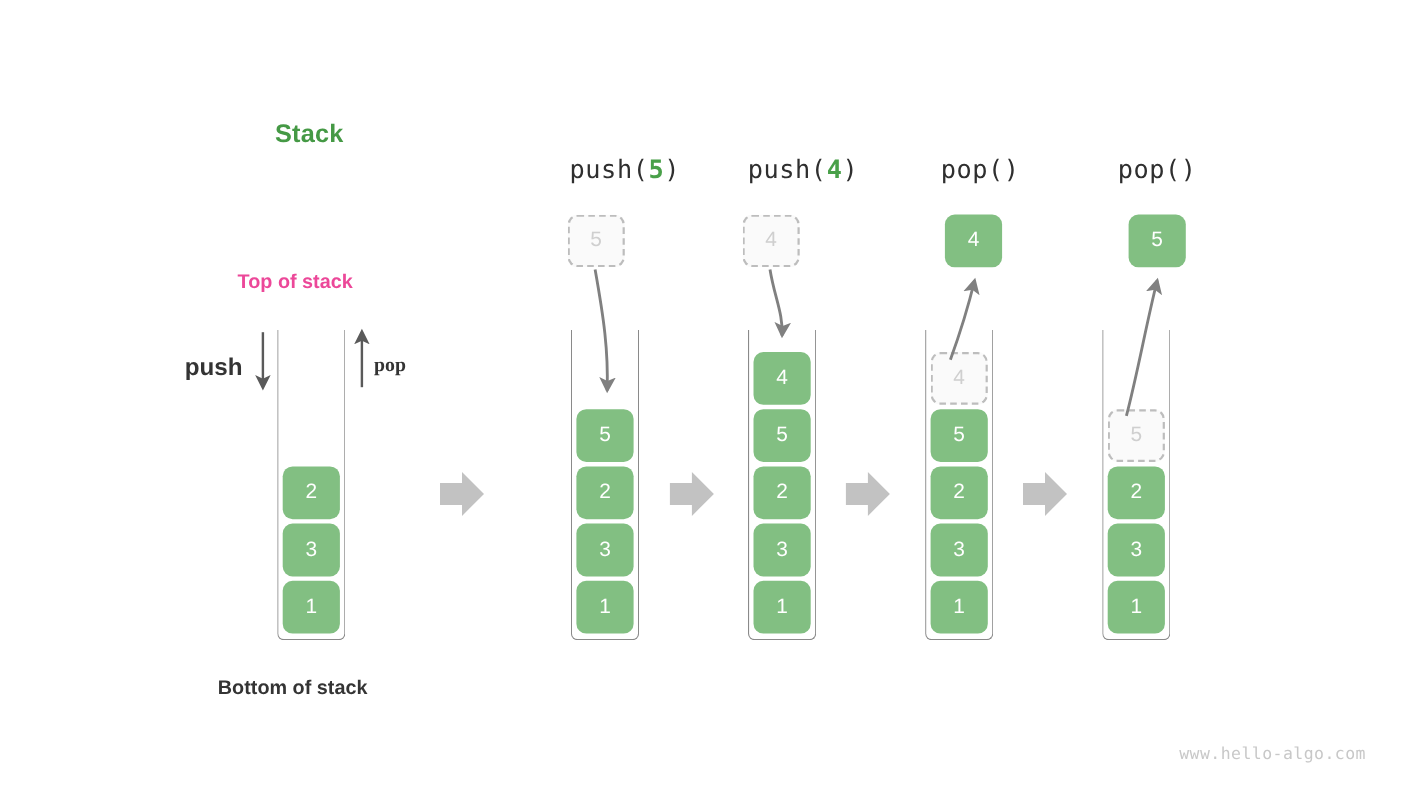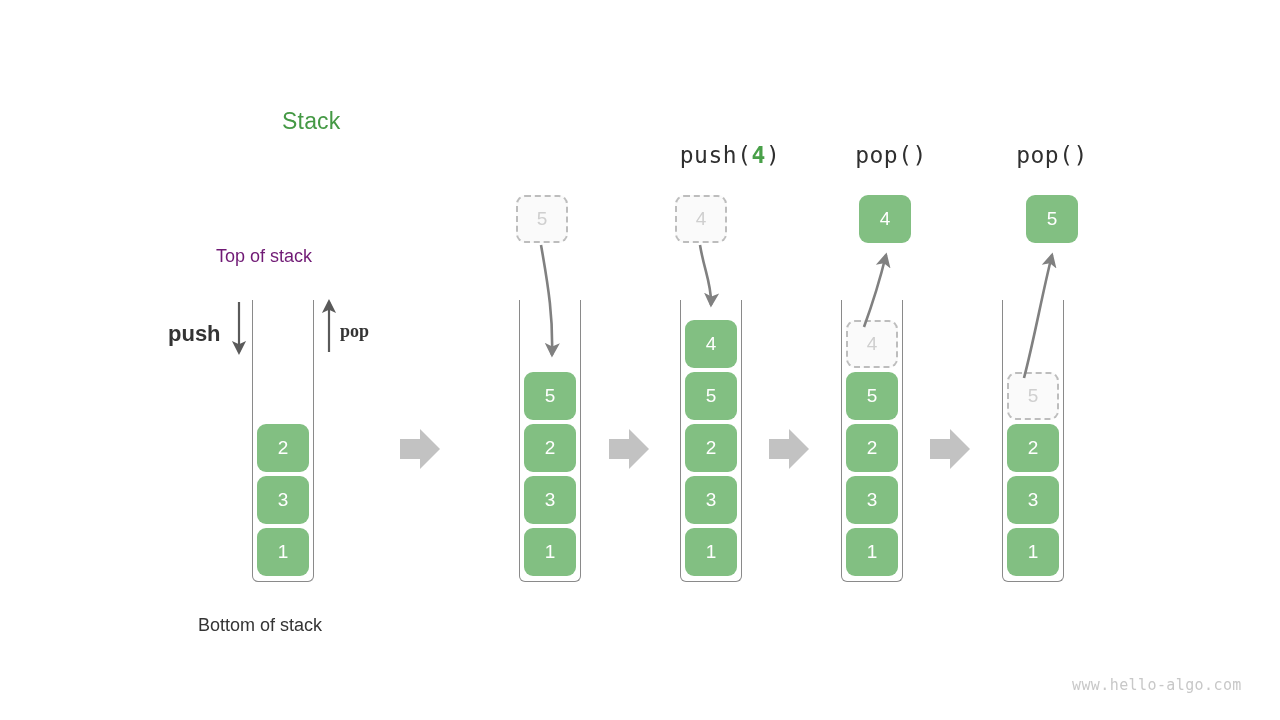--- a/index.html
+++ b/index.html
@@ -20,40 +20,39 @@
     position: absolute;
     inset: 0;
   }
 
   
   .stack-title {
     position: absolute;
     left: 250px;
     top: 108px;
     font-size: 23px;
-    font-weight: normal;
+    font-weight: bold;
     color: #459945;
     letter-spacing: 0.2px;
-    margin-left: 32px;
   }
 
   .label-top {
     position: absolute;
     left: 216px;
     top: 246px;
     font-size: 18px;
-    font-weight: normal;
-    color: #701a75;
+    font-weight: bold;
+    color: #ec4899;
   }
   .label-bottom {
     position: absolute;
     left: 198px;
     top: 615px;
     font-size: 18px;
-    font-weight: normal;
+    font-weight: bold;
     color: #343434;
   }
   .label-push {
     position: absolute;
     left: 168px;
     top: 321px;
     font-size: 22px;
     font-weight: bold;
     color: #343434;
   }
@@ -174,20 +173,21 @@
 
 <div class="canvas">
 
   <div class="stack-title">Stack</div>
   <div class="label-top">Top of stack</div>
   <div class="label-bottom">Bottom of stack</div>
   <div class="label-push">push</div>
   <div class="label-pop">pop</div>
   <div class="watermark">www.hello-algo.com</div>
 
+  <div class="col-header" style="left:478px"><span>push(</span><span class="arg">5</span><span>)</span></div>
 
   <div class="col-header" style="left:640px"><span>push(</span><span class="arg">4</span><span>)</span></div>
 
   <div class="col-header" style="left:801px"><span>pop(</span><span class="arg"></span><span>)</span></div>
 
   <div class="col-header" style="left:962px"><span>pop(</span><span class="arg"></span><span>)</span></div>
 
   <div class="stack-container" style="left:252px">
     <div class="item-stack">
       <div class="box">1</div>

